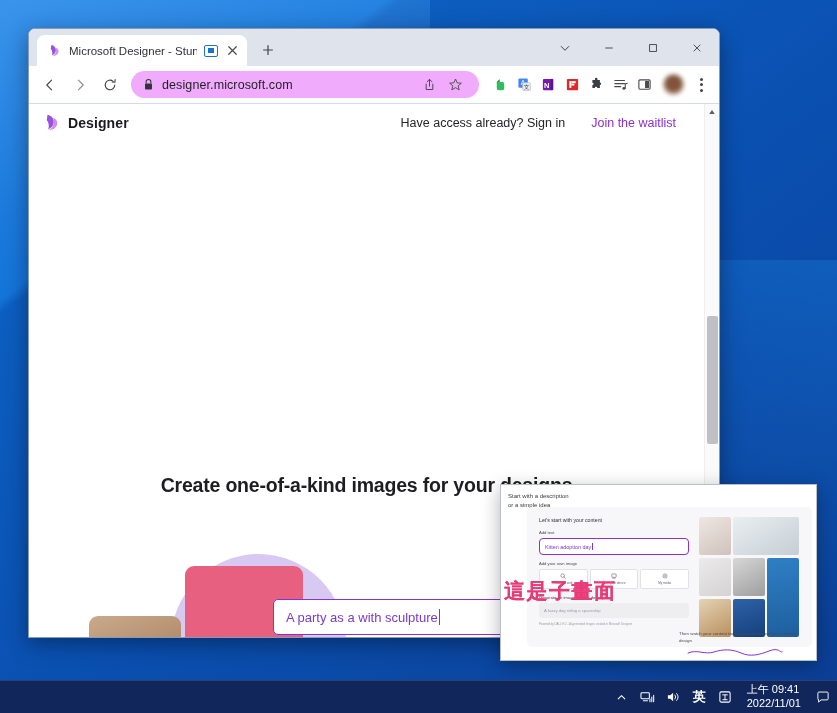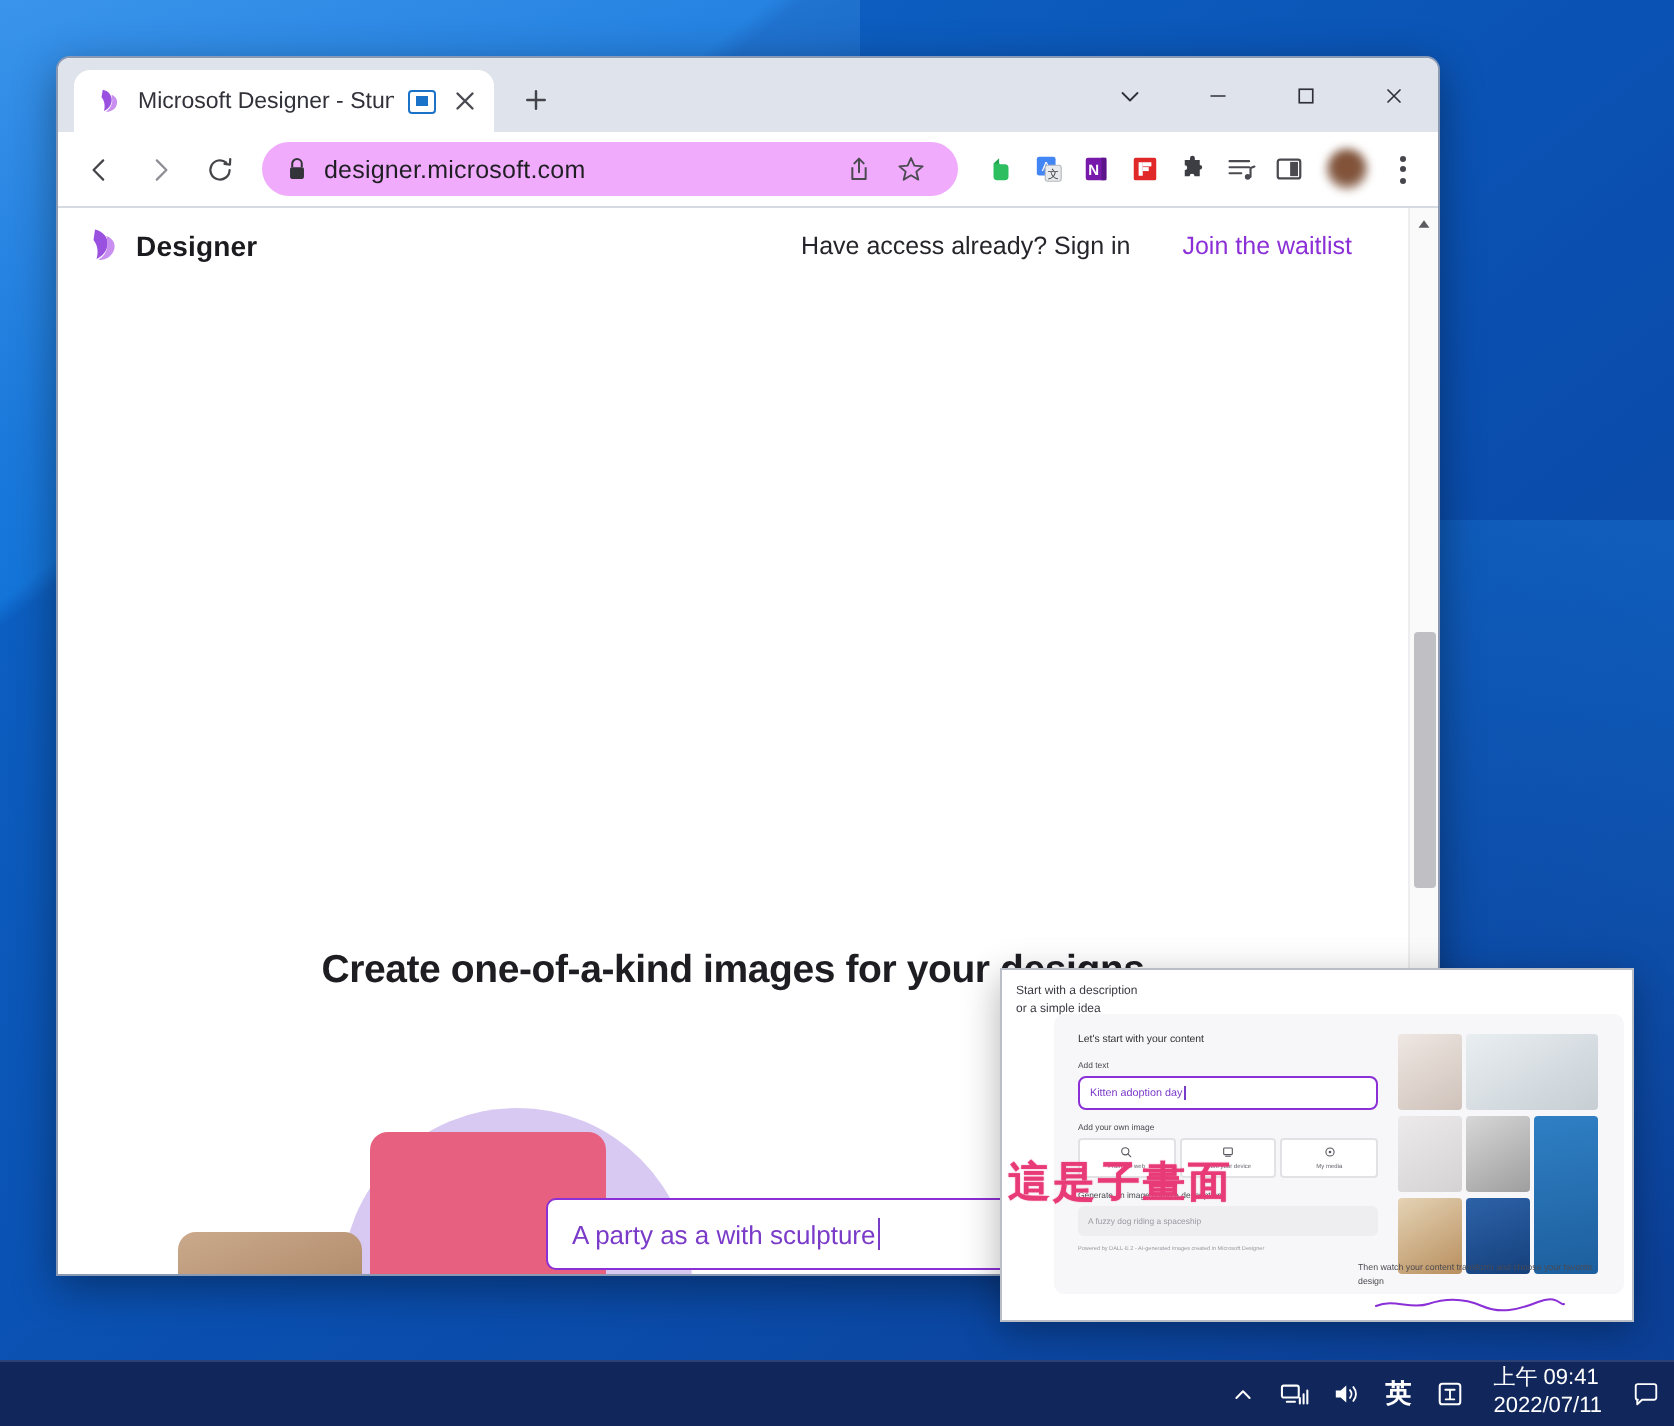--- a/index.html
+++ b/index.html
@@ -557,21 +557,21 @@
     </span>
     <span class="tray-ico" id="tray-ime">英</span>
     <span class="tray-ico">
       <svg width="14" height="14" viewBox="0 0 15 15">
         <rect x="2" y="2" width="11" height="11" rx="1.4" stroke="#fff" stroke-width="1.1" fill="none"></rect>
         <path d="M5 5.2 L10 5.2 M7.5 5.2 L7.5 10.4 M5.2 10.4 L9.8 10.4" stroke="#fff" stroke-width="1" stroke-linecap="round"></path>
       </svg>
     </span>
     <span id="clock">
       <div>上午 09:41</div>
-      <div>2022/07/11</div>
+      <div>2022/11/01</div>
     </span>
     <span class="tray-ico">
       <svg width="14" height="14" viewBox="0 0 15 15">
         <path d="M2 3.4 a1.2 1.2 0 0 1 1.2 -1.2 L11.8 2.2 a1.2 1.2 0 0 1 1.2 1.2 L13 9.4 a1.2 1.2 0 0 1 -1.2 1.2 L5.4 10.6 L2.8 13 L2.8 10.6 L3.2 10.6 a1.2 1.2 0 0 1 -1.2 -1.2 Z" stroke="#fff" stroke-width="1" fill="none" stroke-linejoin="round"></path>
       </svg>
     </span>
   </div>
 </div>
 
 </body></html>

